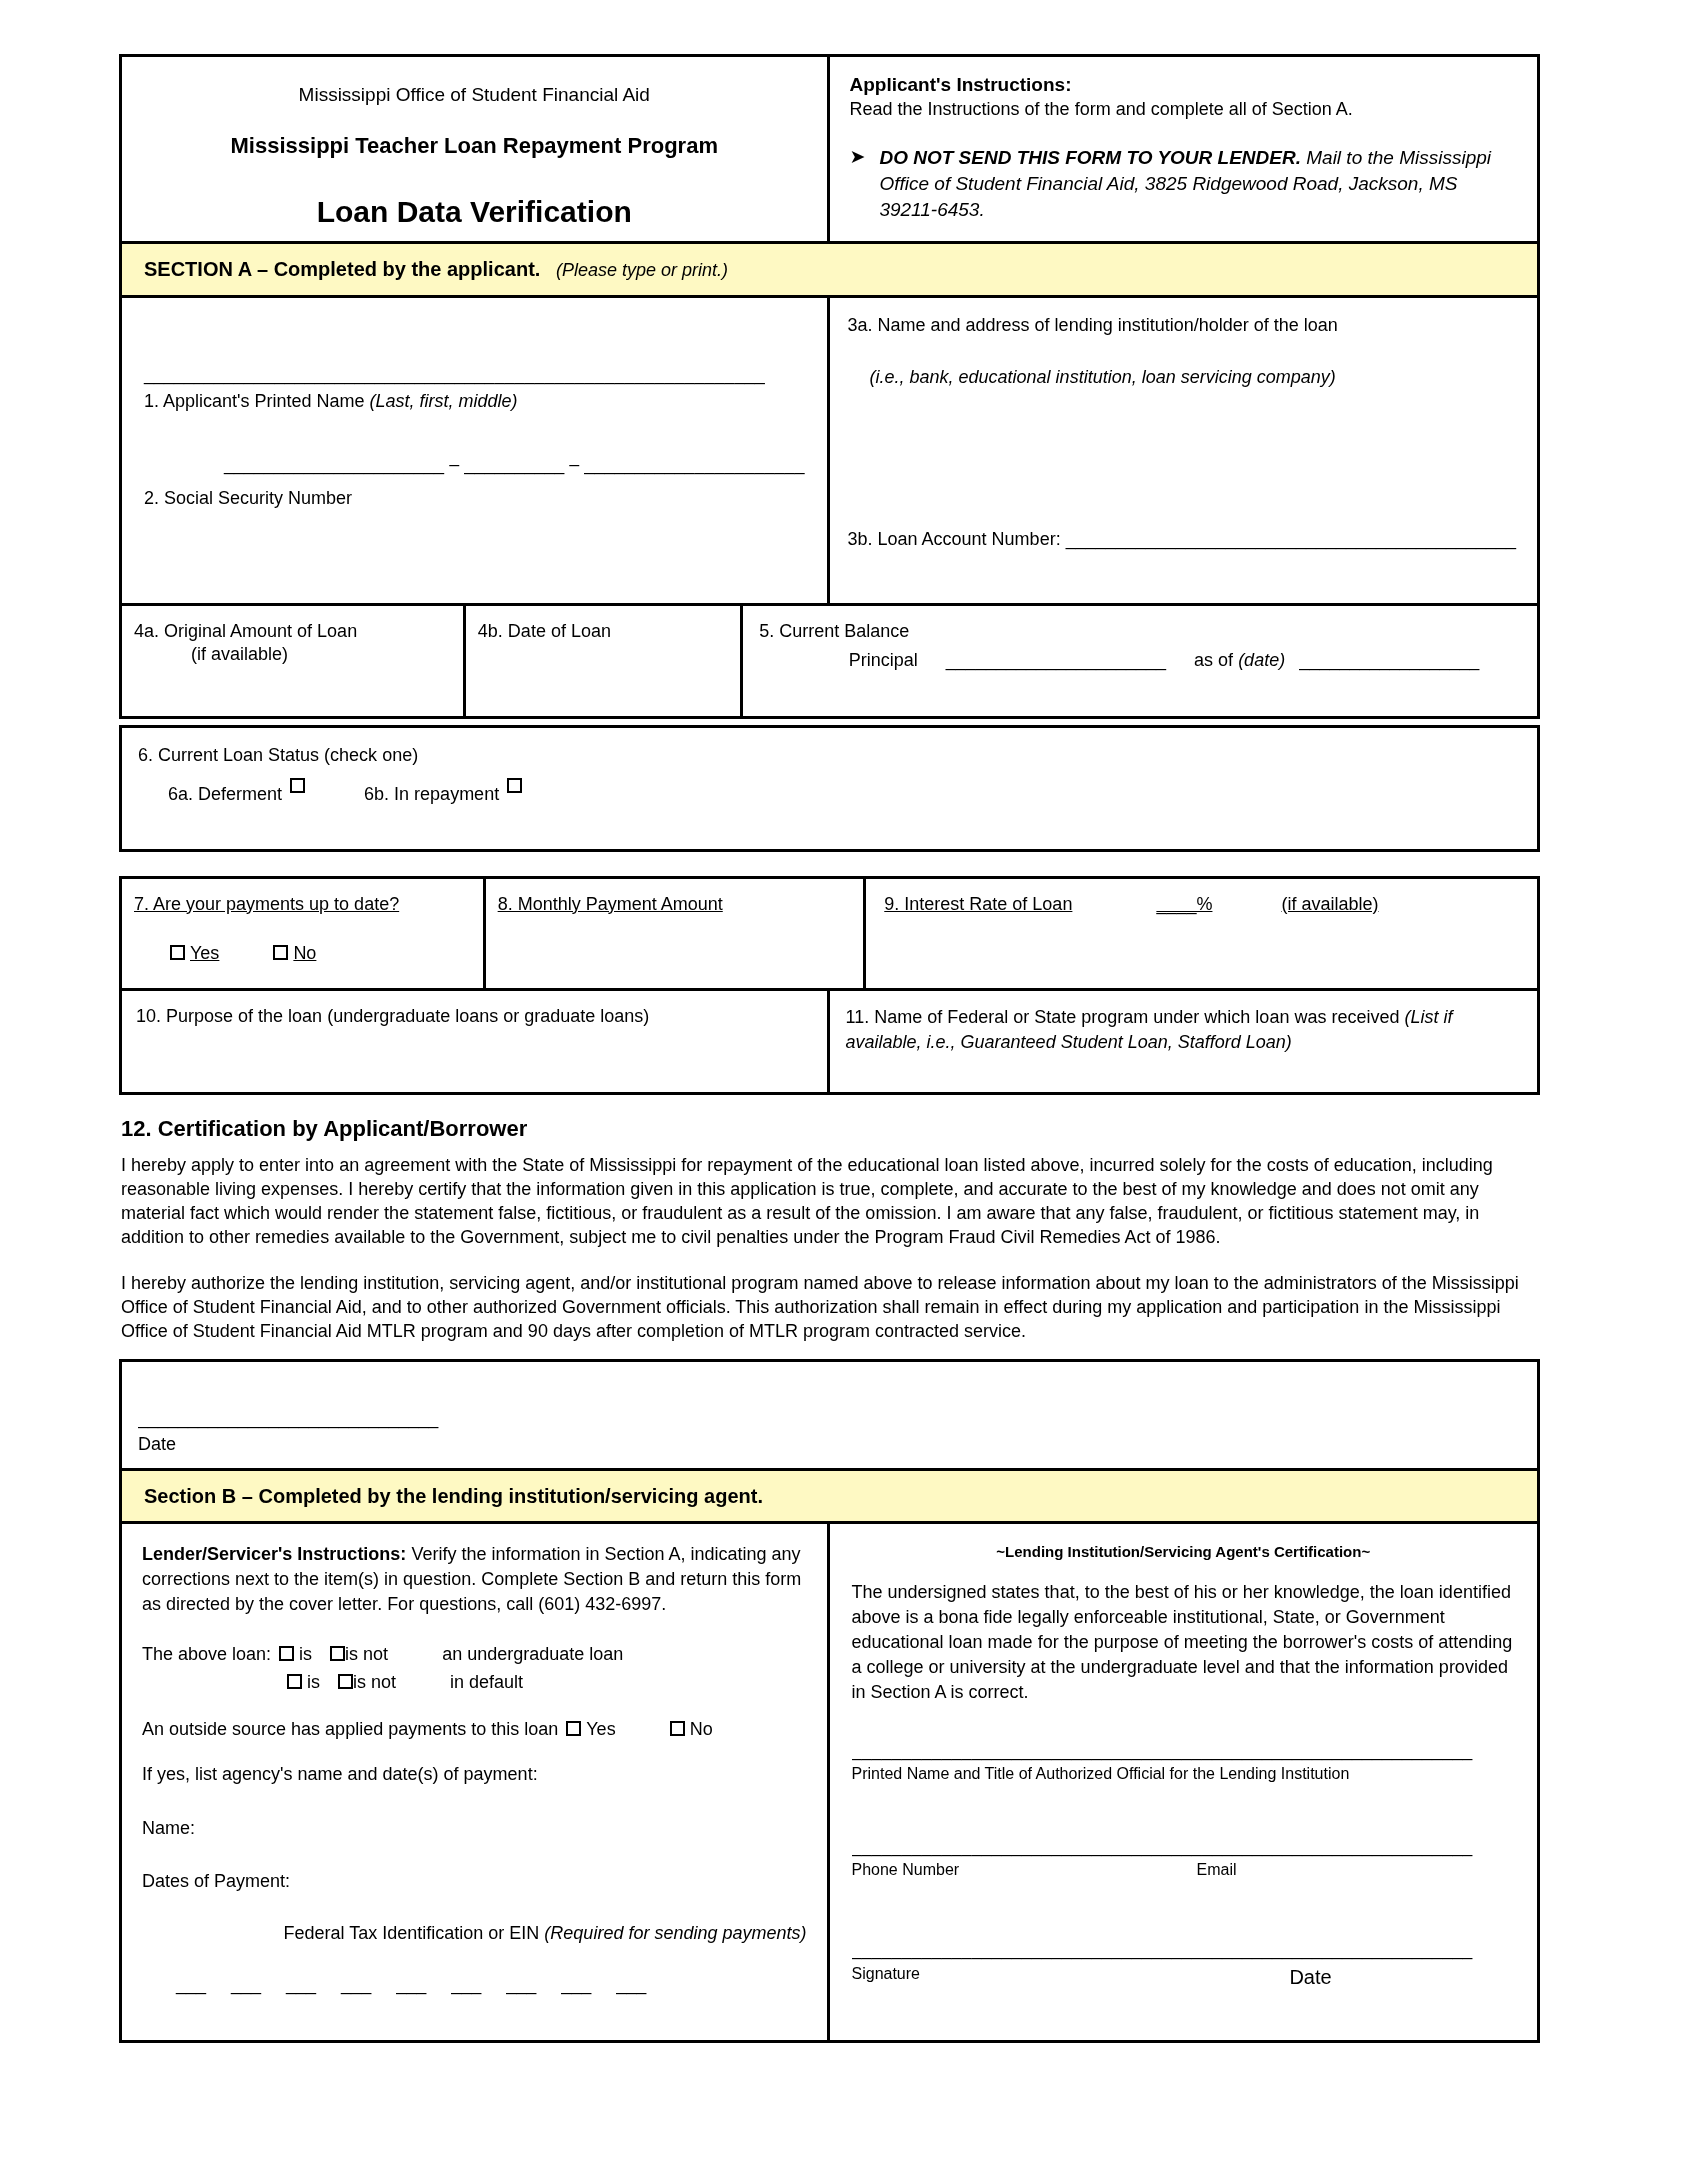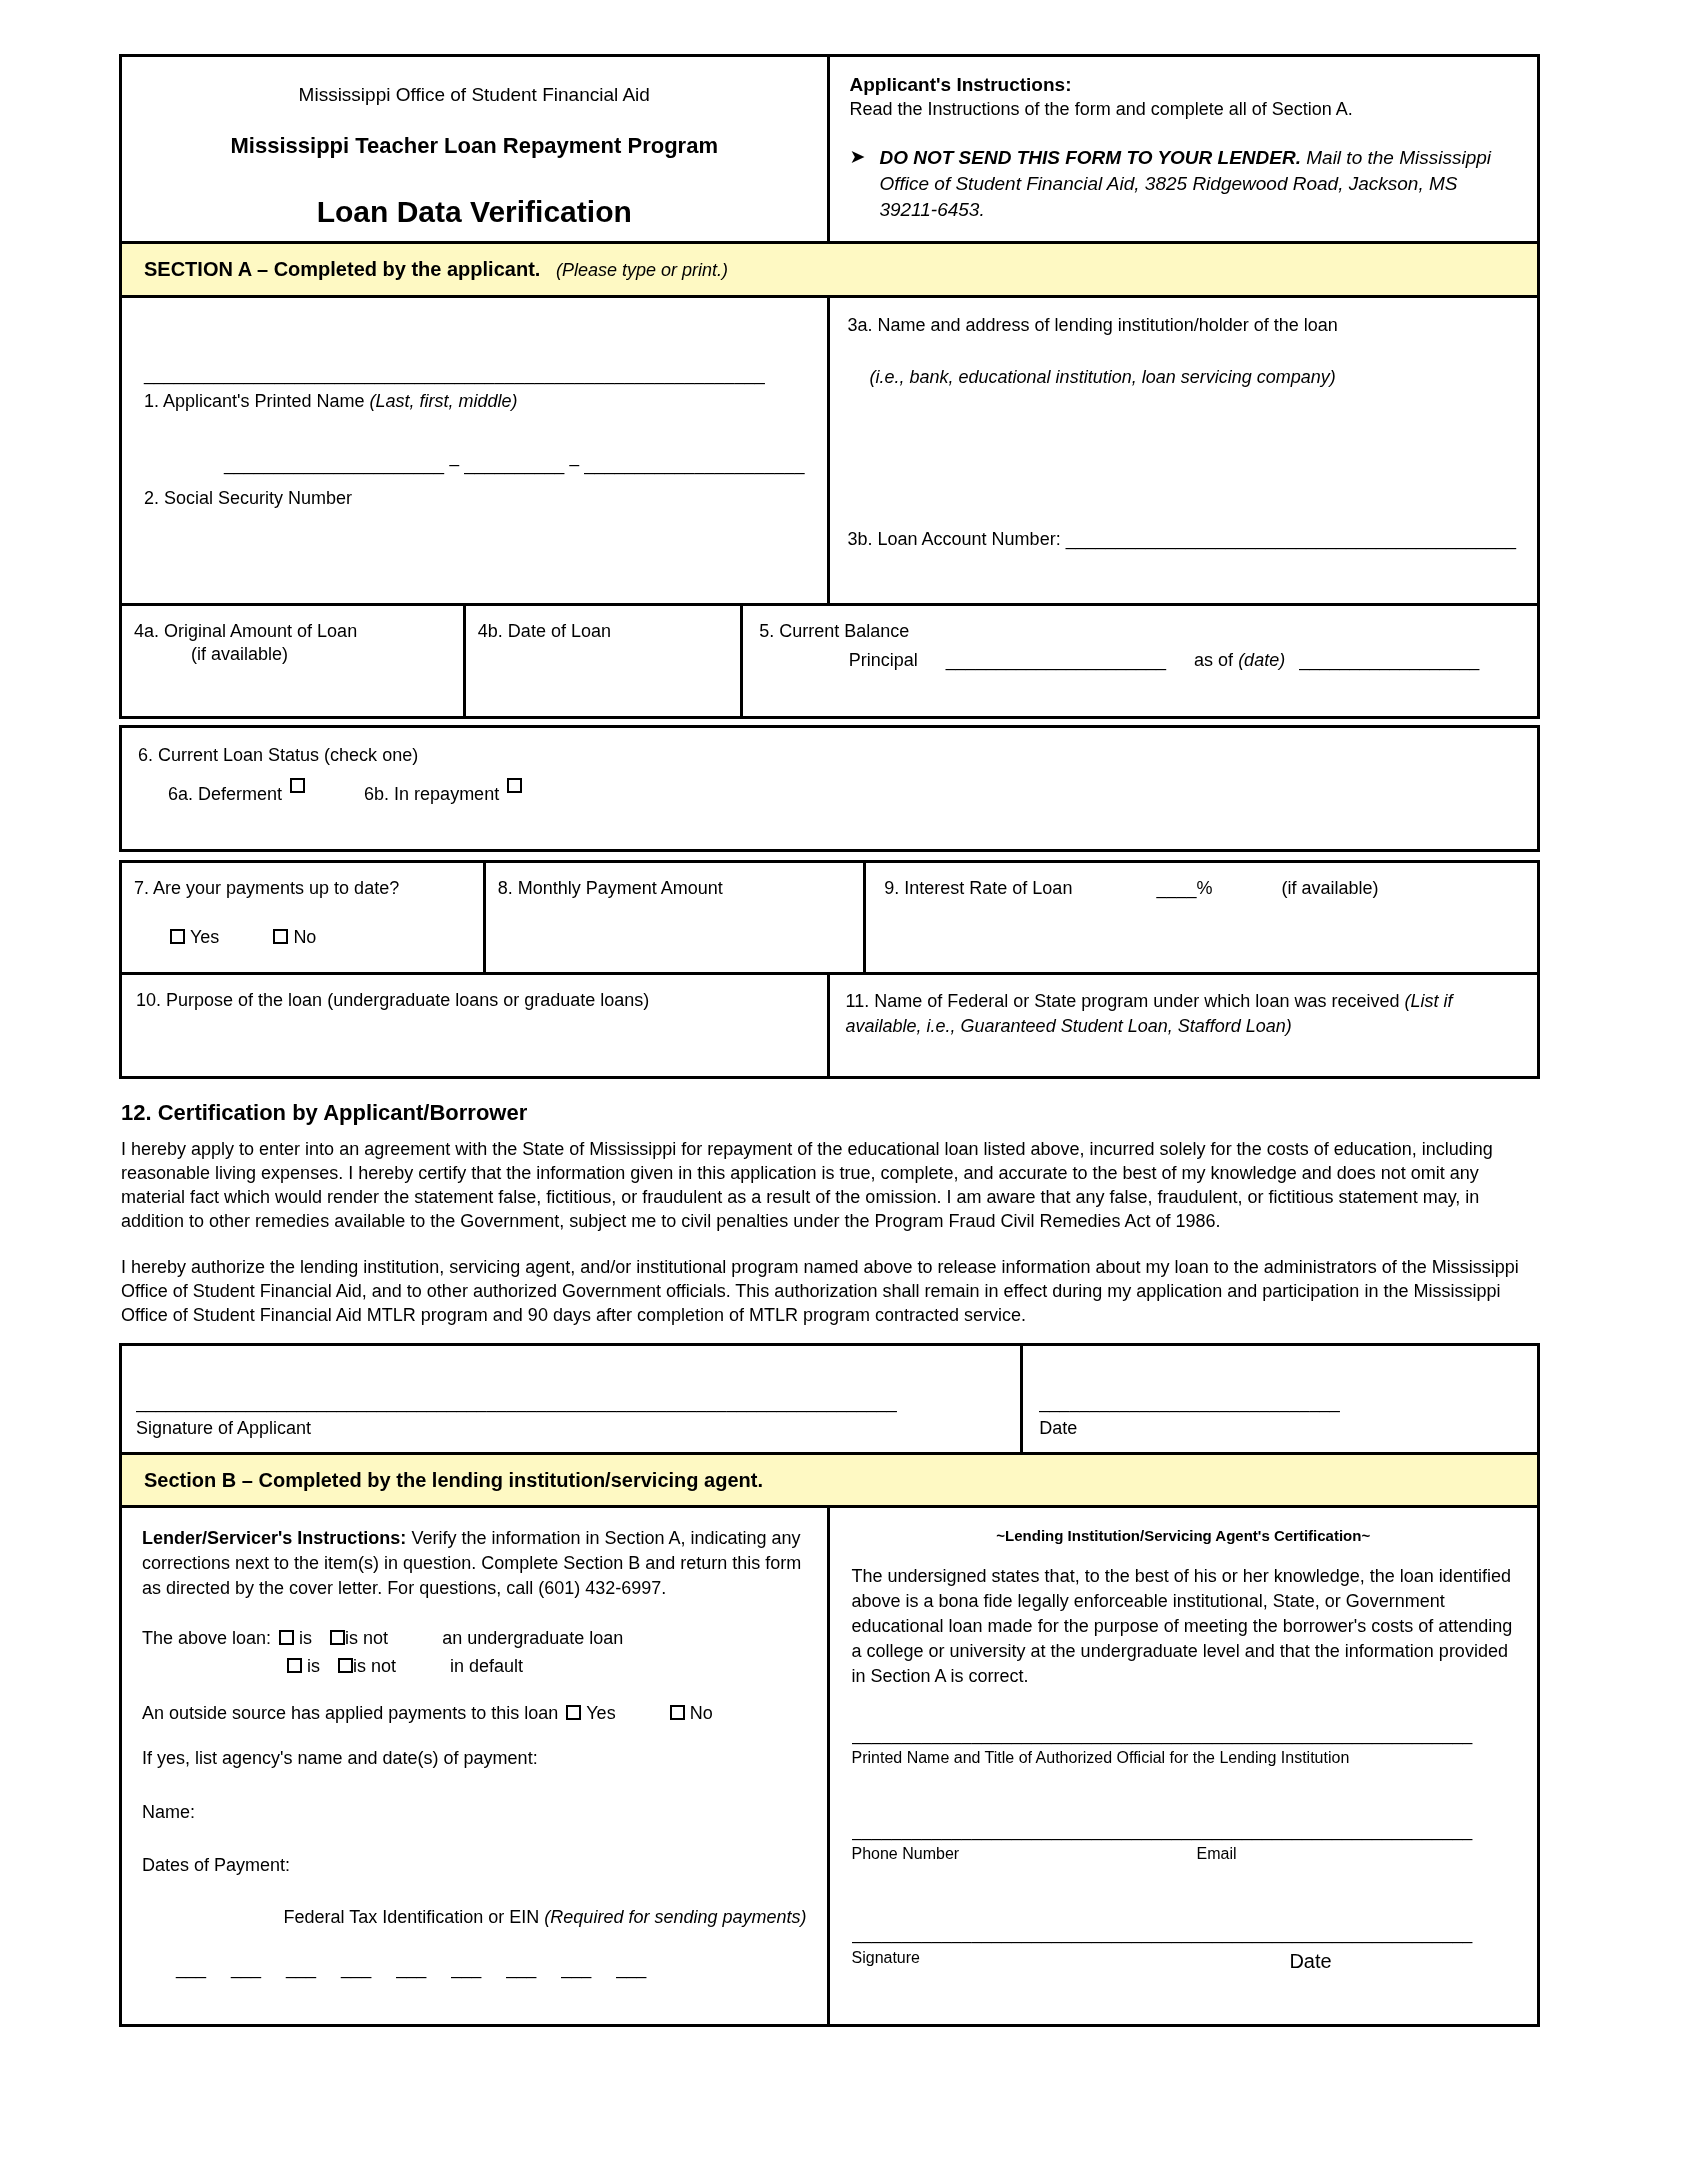--- a/index.html
+++ b/index.html
@@ -57,21 +57,21 @@
 
   
   .row-6 { margin-top:6px; min-height:127px; padding:16px 16px; }
   .row-6 .opts { margin-top:16px; margin-left:30px; }
 
   
   .cb { display:inline-block; width:15px; height:15px; border:2px solid #000; background:#fff; vertical-align:-1px; }
   .cb-raised { position:relative; top:-8px; margin-left:8px; }
 
   
-  .row-789 { margin-top:8px; display:flex; min-height:115px; }
+  .row-789 { margin-top:24px; display:flex; min-height:115px;text-decoration:underline; }
   .c-7 { width:25.7%; border-right:3px solid #000; padding:14px 12px; }
   .c-7 .yn { margin-top:26px; margin-left:36px; }
   .c-8 { width:26.9%; border-right:3px solid #000; padding:14px 12px; }
   .c-9 { flex:1; padding:14px 18px; }
   .c-9 .pct { margin-left:84px; }
   .c-9 .note { margin-left:69px; }
 
   
   .row-1011 { display:flex; min-height:107px; }
   .c-10 { width:50%; border-right:3px solid #000; padding:14px 14px; }
@@ -209,24 +209,20 @@
     </div>
   </div>
 
   <div class="cert">
     <h2>12.  Certification by Applicant/Borrower</h2>
     <p>I hereby apply to enter into an agreement with the State of Mississippi for repayment of the educational loan listed above, incurred solely for the costs of education, including reasonable living expenses.  I hereby certify that the information given in this application is true, complete, and accurate to the best of my knowledge and does not omit any material fact which would render the statement false, fictitious, or fraudulent as a result of the omission.  I am aware that any false, fraudulent, or fictitious statement may, in addition to other remedies available to the Government, subject me to civil penalties under the Program Fraud Civil Remedies Act of 1986.</p>
     <p>I hereby authorize the lending institution, servicing agent, and/or institutional program named above to release information about my loan to the administrators of the Mississippi Office of Student Financial Aid, and to other authorized Government officials.  This authorization shall remain in effect during my application and participation in the Mississippi Office of Student Financial Aid MTLR program and 90 days after completion of MTLR program contracted service.</p>
   </div>
 
   <div class="sig-row bordered">
-    <div class="sig-left">
-      <div class="sig-blank blank nowrap">____________________________________________________________________________</div>
-      <div class="sig-label">Signature of Applicant</div>
-    </div>
     <div class="sig-right">
       <div class="sig-blank blank nowrap">______________________________</div>
       <div class="sig-label">Date</div>
     </div>
   </div>
 
   <div class="bar bordered join">
     <span class="bold">Section B – Completed by the lending institution/servicing agent.</span>
   </div>
 

